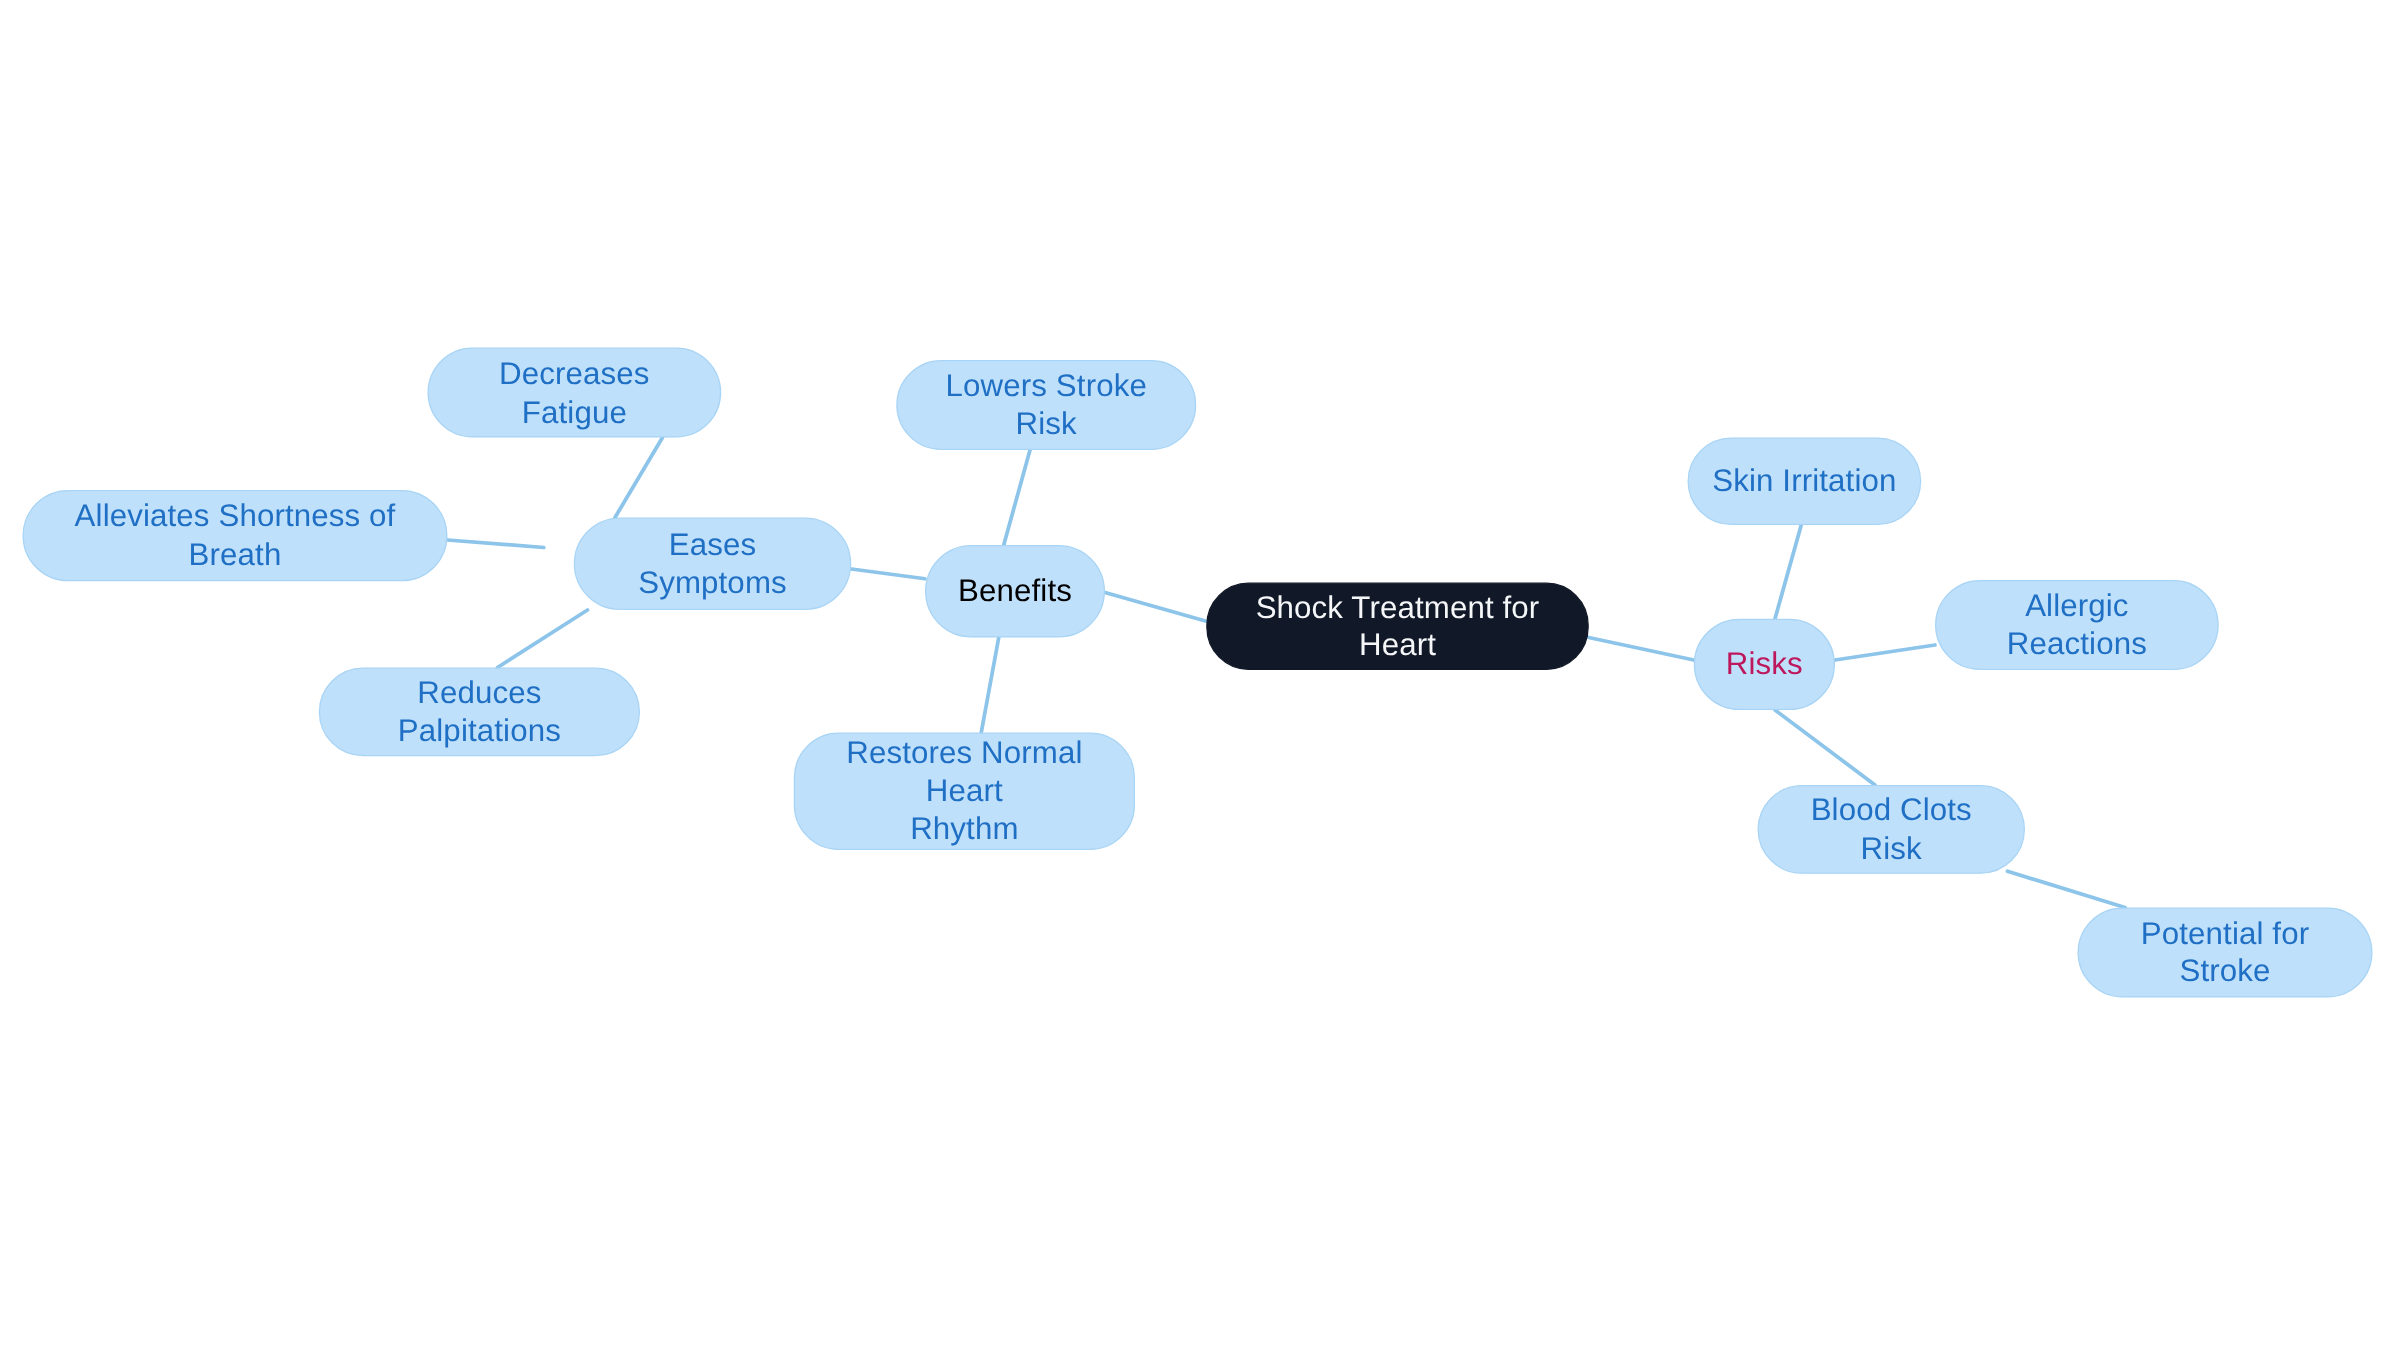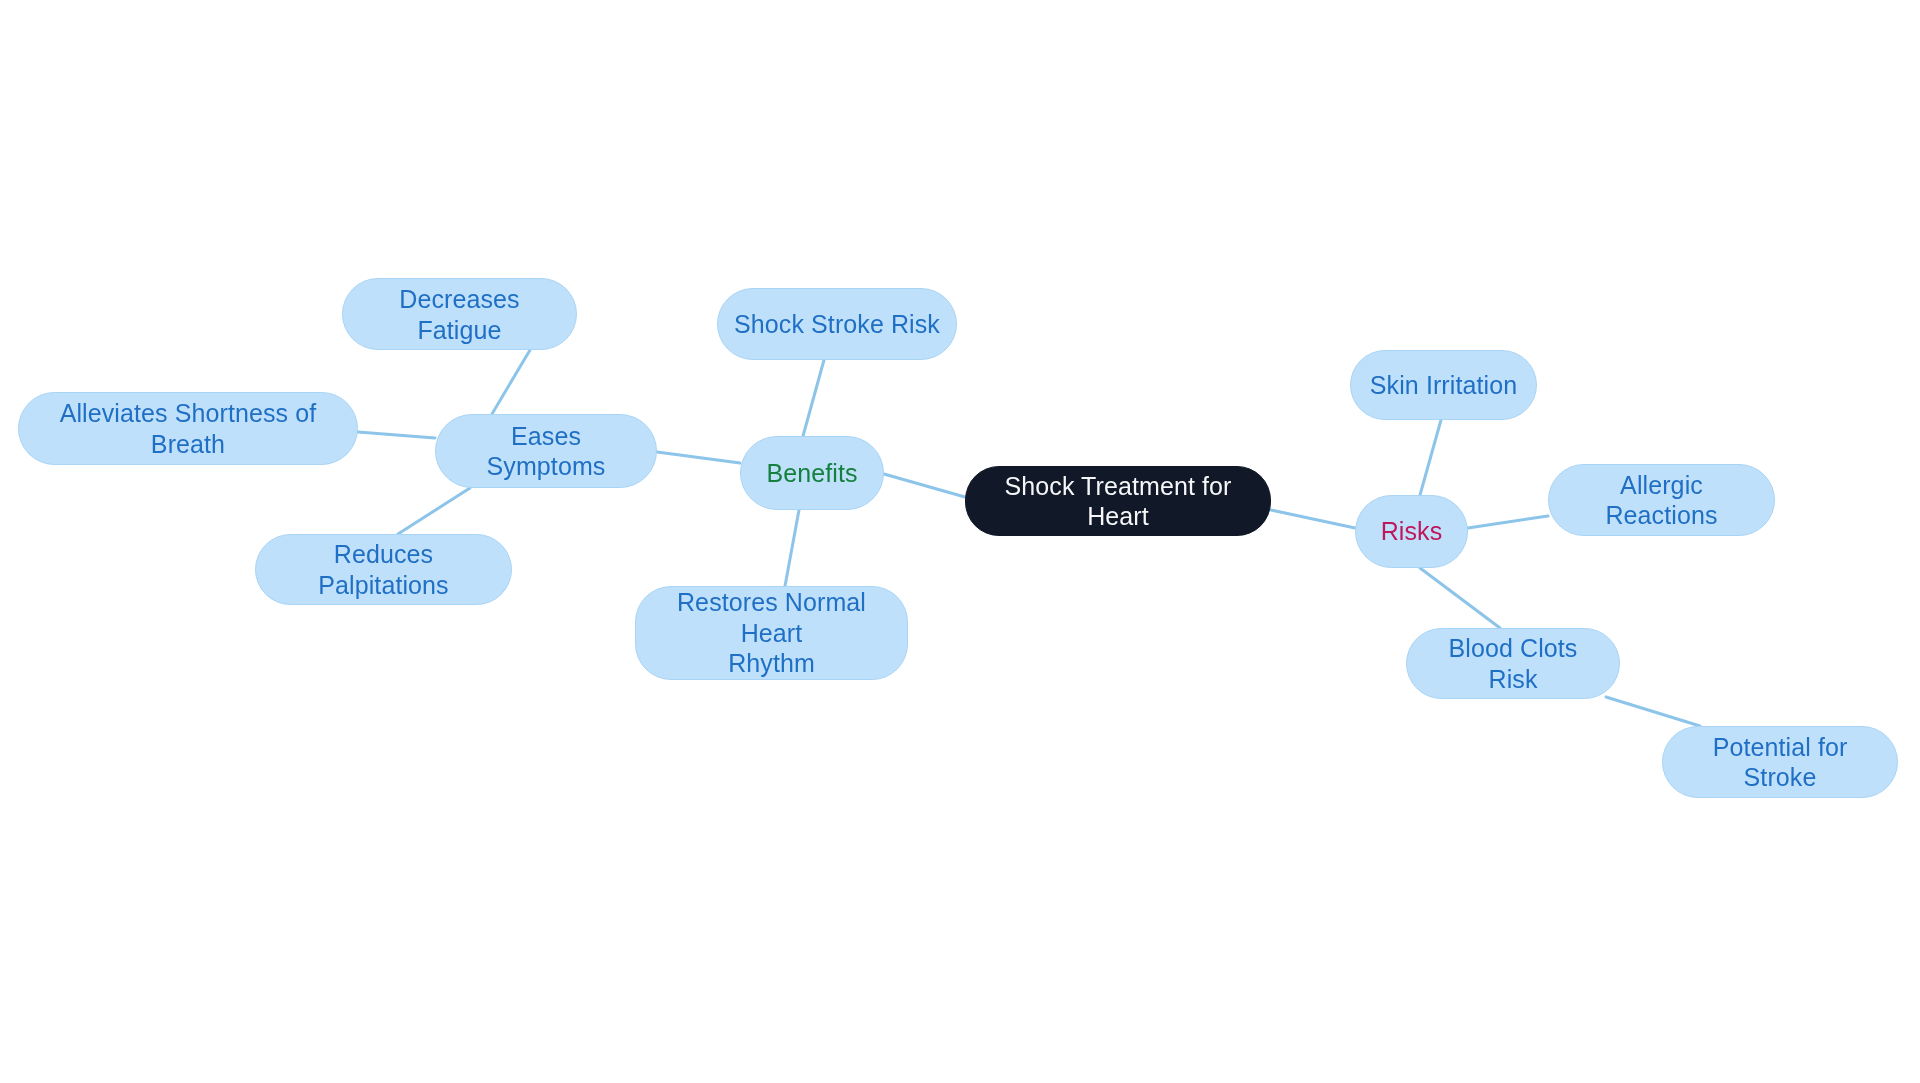--- a/index.html
+++ b/index.html
@@ -75,25 +75,25 @@
       <line x1="492" y1="414" x2="530" y2="350" stroke="#8cc4ea" stroke-width="3" stroke-linecap="round"></line>
       <line x1="435" y1="438" x2="358" y2="432" stroke="#8cc4ea" stroke-width="3" stroke-linecap="round"></line>
       <line x1="470" y1="488" x2="398" y2="534" stroke="#8cc4ea" stroke-width="3" stroke-linecap="round"></line>
       <line x1="1420" y1="495" x2="1441" y2="420" stroke="#8cc4ea" stroke-width="3" stroke-linecap="round"></line>
       <line x1="1468" y1="528" x2="1548" y2="516" stroke="#8cc4ea" stroke-width="3" stroke-linecap="round"></line>
       <line x1="1420" y1="568" x2="1500" y2="628" stroke="#8cc4ea" stroke-width="3" stroke-linecap="round"></line>
       <line x1="1606" y1="697" x2="1700" y2="726" stroke="#8cc4ea" stroke-width="3" stroke-linecap="round"></line>
     </svg>
   <div id="nodes">
       <div class="node root" style="left: 965px; top: 466px; width: 306px; height: 70px; background: rgb(17, 24, 39); color: rgb(244, 246, 248);"><span>Shock Treatment for Heart</span></div>
-      <div class="node branch" style="left: 740px; top: 436px; width: 144px; height: 74px; background: rgb(191, 224, 251); color: #15803d;"><span>Benefits</span></div>
-      <div class="node leaf" style="left: 717px; top: 288px; width: 240px; height: 72px;"><span>Shock Stroke Risk</span></div>
+      <div class="node branch" style="left: 740px; top: 436px; width: 144px; height: 74px; background: rgb(191, 224, 251); color: #000000;"><span>Benefits</span></div>
+      <div class="node leaf" style="left: 717px; top: 288px; width: 240px; height: 72px;"><span>Lowers Stroke Risk</span></div>
       <div class="node leaf leaf-2line" style="left: 635px; top: 586px; width: 273px; height: 94px;"><span>Restores Normal Heart
 Rhythm</span></div>
-      <div class="node leaf" style="left: 435px; top: 414px; width: 222px; height: 74px; justify-content: center;"><span>Eases Symptoms</span></div>
+      <div class="node leaf" style="left: 459px; top: 414px; width: 222px; height: 74px; justify-content: center;"><span>Eases Symptoms</span></div>
       <div class="node leaf" style="left: 342px; top: 278px; width: 235px; height: 72px; align-items: flex-end;"><span>Decreases Fatigue</span></div>
       <div class="node leaf" style="left: 18px; top: 392px; width: 340px; height: 73px;"><span>Alleviates Shortness of Breath</span></div>
       <div class="node leaf" style="left: 255px; top: 534px; width: 257px; height: 71px;"><span>Reduces Palpitations</span></div>
       <div class="node branch" style="left: 1355px; top: 495px; width: 113px; height: 73px; background: rgb(191, 224, 251); color: #be185d;"><span>Risks</span></div>
       <div class="node leaf" style="left: 1350px; top: 350px; width: 187px; height: 70px;"><span>Skin Irritation</span></div>
       <div class="node leaf" style="left: 1548px; top: 464px; width: 227px; height: 72px;"><span>Allergic Reactions</span></div>
       <div class="node leaf" style="left: 1406px; top: 628px; width: 214px; height: 71px; justify-content: center;"><span>Blood Clots Risk</span></div>
       <div class="node leaf" style="left: 1662px; top: 726px; width: 236px; height: 72px;"><span>Potential for Stroke</span></div>
     </div>
 </div>

